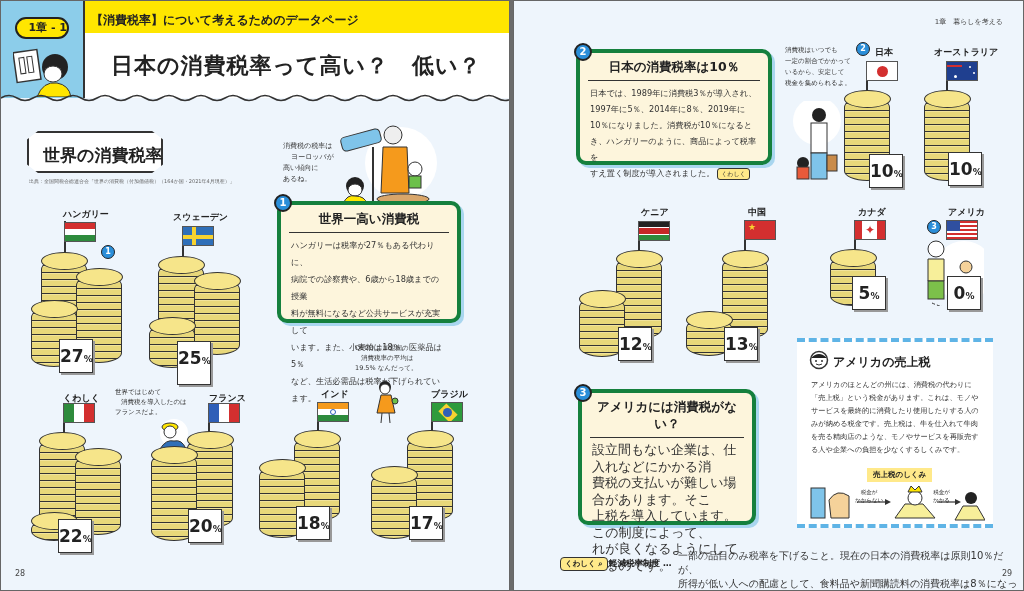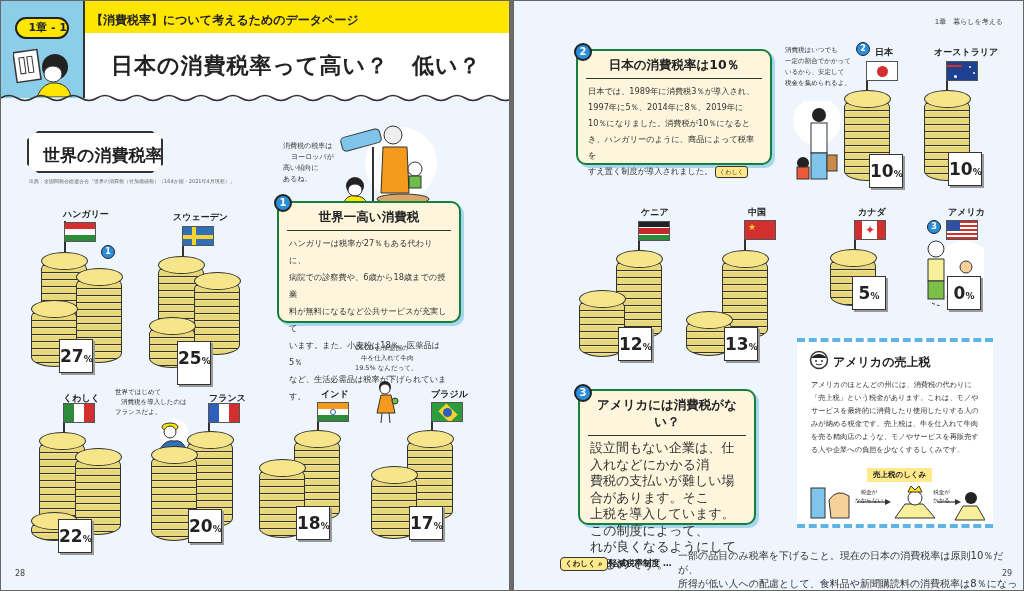--- a/index.html
+++ b/index.html
@@ -19,21 +19,21 @@
   .wave { position: absolute; left: 0; top: 93px; width: 510px; height: 8px; }
 
   
   .section-plate { position: absolute; left: 26px; top: 130px; width: 136px; height: 42px; background: #fff; border: 2px solid #333; border-radius: 6px; clip-path: polygon(8% 0,92% 0,100% 20%,100% 80%,92% 100%,8% 100%,0 80%,0 20%); }
   .section-title { position: absolute; left: 42px; top: 143px; font-size: 17px; font-weight: bold; }
   .source-note { position: absolute; left: 28px; top: 177px; font-size: 5px; color: #666; }
 
   .speech-note { position: absolute; font-size: 7px; color: #333; line-height: 11px; }
 
   
-  .info-box { position: absolute; background: #fdf5dc; border: 2px solid #15803d; border-radius: 10px; box-shadow: 3px 3px 0 #a9d6ef; }
+  .info-box { position: absolute; background: #fdf5dc; border: 4px solid #15803d; border-radius: 10px; box-shadow: 3px 3px 0 #a9d6ef; }
   .info-title { font-size: 12.5px; font-weight: bold; text-align: center; padding: 6px 0 4px; border-bottom: 1px solid #333; margin: 0 8px; }
   .info-text { font-size: 8.2px; line-height: 17px; padding: 4px 10px; color: #333; }
   .num-badge { position: absolute; width: 18px; height: 18px; border-radius: 50%; background: #2a8ed9; border: 2px solid #222; color: #fff; font-size: 10px; font-weight: bold; text-align: center; line-height: 14px; }
   .num-badge.small { width: 14px; height: 14px; font-size: 8px; line-height: 11px; border-width: 1.5px; }
   .country-name { position: absolute; font-size: 9px; font-weight: bold; white-space: nowrap; }
   .flag { position: absolute; width: 32px; height: 20px; border: 1px solid #555; }
   .pole { position: absolute; width: 1.5px; background: #333; }
   .stack { position: absolute; border: 1.5px solid #333; border-radius: 50% / 10px; background:
       repeating-linear-gradient(to bottom, #e8d87a 0, #e8d87a 5px, #333 5px, #333 6px, #f1e39a 6px, #f1e39a 7px); }
   .stack::before { content: ""; position: absolute; left: -1.5px; right: -1.5px; top: -8px; height: 16px; border-radius: 50%; background: #f6e58a; border: 1.5px solid #333; }
@@ -157,21 +157,21 @@
 
   <div class="country-name" style="left:208px;top:391px;">フランス</div>
   <div class="pole" style="left:207px;top:402px;height:40px;"></div>
   <div class="flag" style="left:207px;top:402px;background:linear-gradient(90deg,#2f5fb8 33%,#fff 33%,#fff 66%,#d32f2f 66%);"></div>
   <div class="stack" style="left:186px;top:437px;width:46px;height:90px;"></div>
   <div class="stack" style="left:150px;top:452px;width:46px;height:88px;"></div>
   <div class="rate-card" style="left:187px;top:508px;width:34px;height:34px;padding-top:6px;"><span class="num">20</span><span class="pct">%</span></div>
 
   <div class="speech-note" style="left:354px;top:342px;font-size:6.5px;line-height:10px;">
     <div>OECD お加盟国の</div>
-    <div style="padding-left:6px">牛を仕入れて牛肉</div>
+    <div style="padding-left:6px">消費税率の平均は</div>
     <div>19.5% なんだって。</div>
   </div>
   <svg style="position:absolute;left:368px;top:378px;width:34px;height:46px" viewBox="0 0 34 46">
     <circle cx="16" cy="8" r="6" fill="#222"></circle>
     <circle cx="16" cy="10" r="5" fill="#fff" stroke="#333"></circle>
     <path d="M8 34 L12 16 L22 16 L26 34 Z" fill="#f59a1c" stroke="#333"></path>
     <circle cx="26" cy="22" r="3" fill="#6cc04a" stroke="#333"></circle>
     <line x1="13" y1="34" x2="12" y2="44" stroke="#333"></line>
     <line x1="20" y1="34" x2="21" y2="44" stroke="#333"></line>
   </svg>

